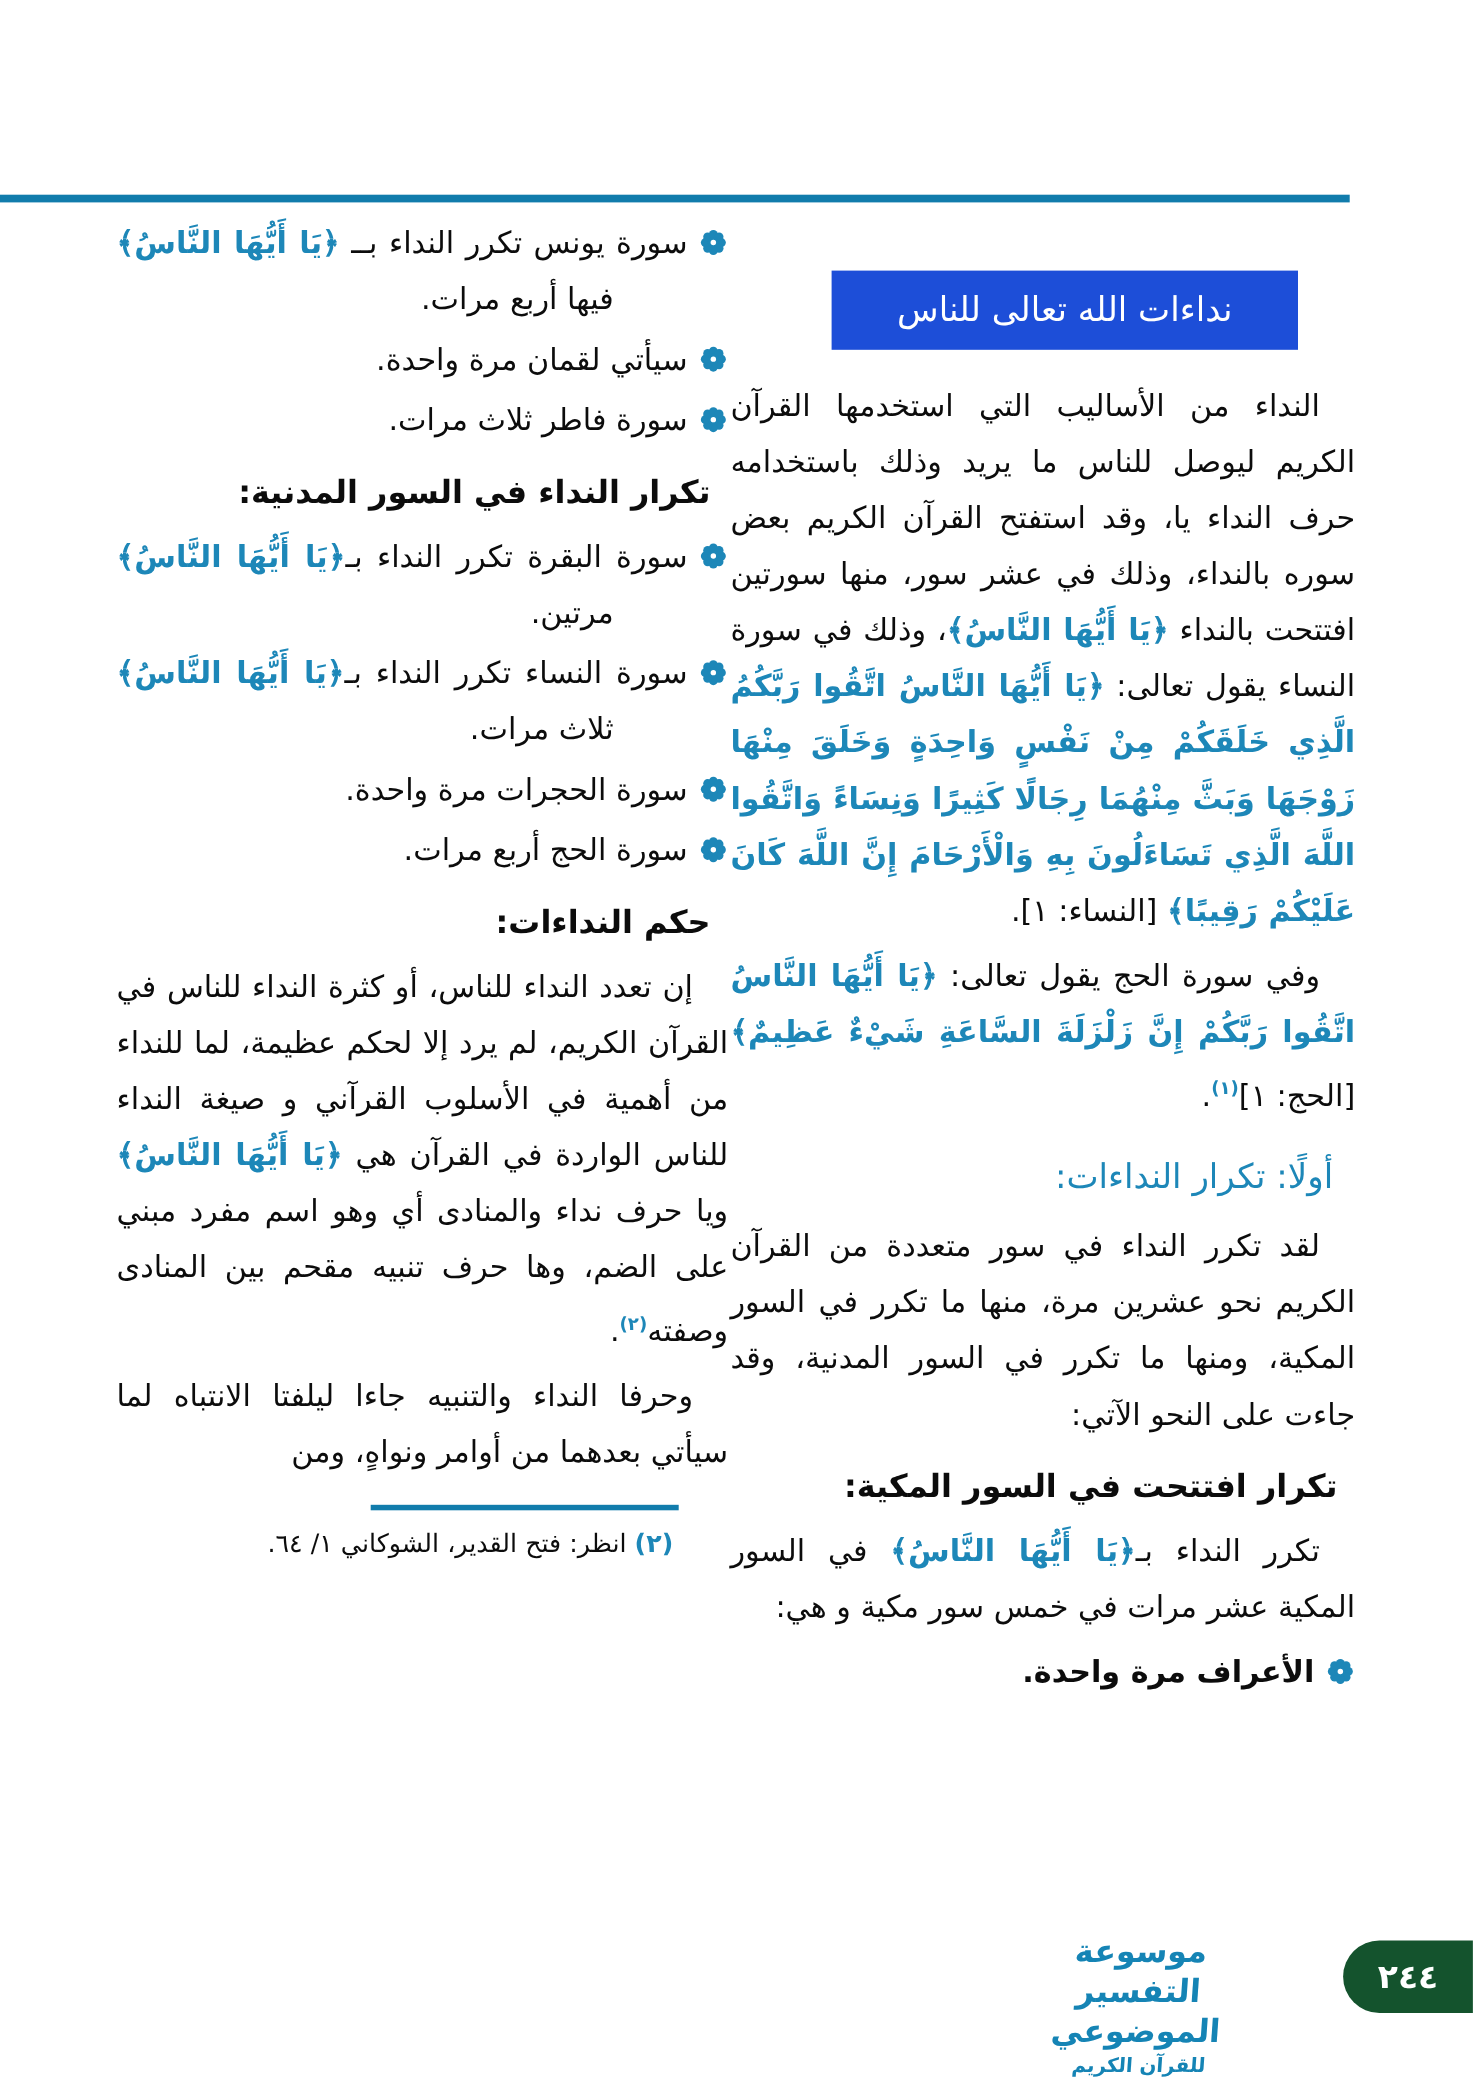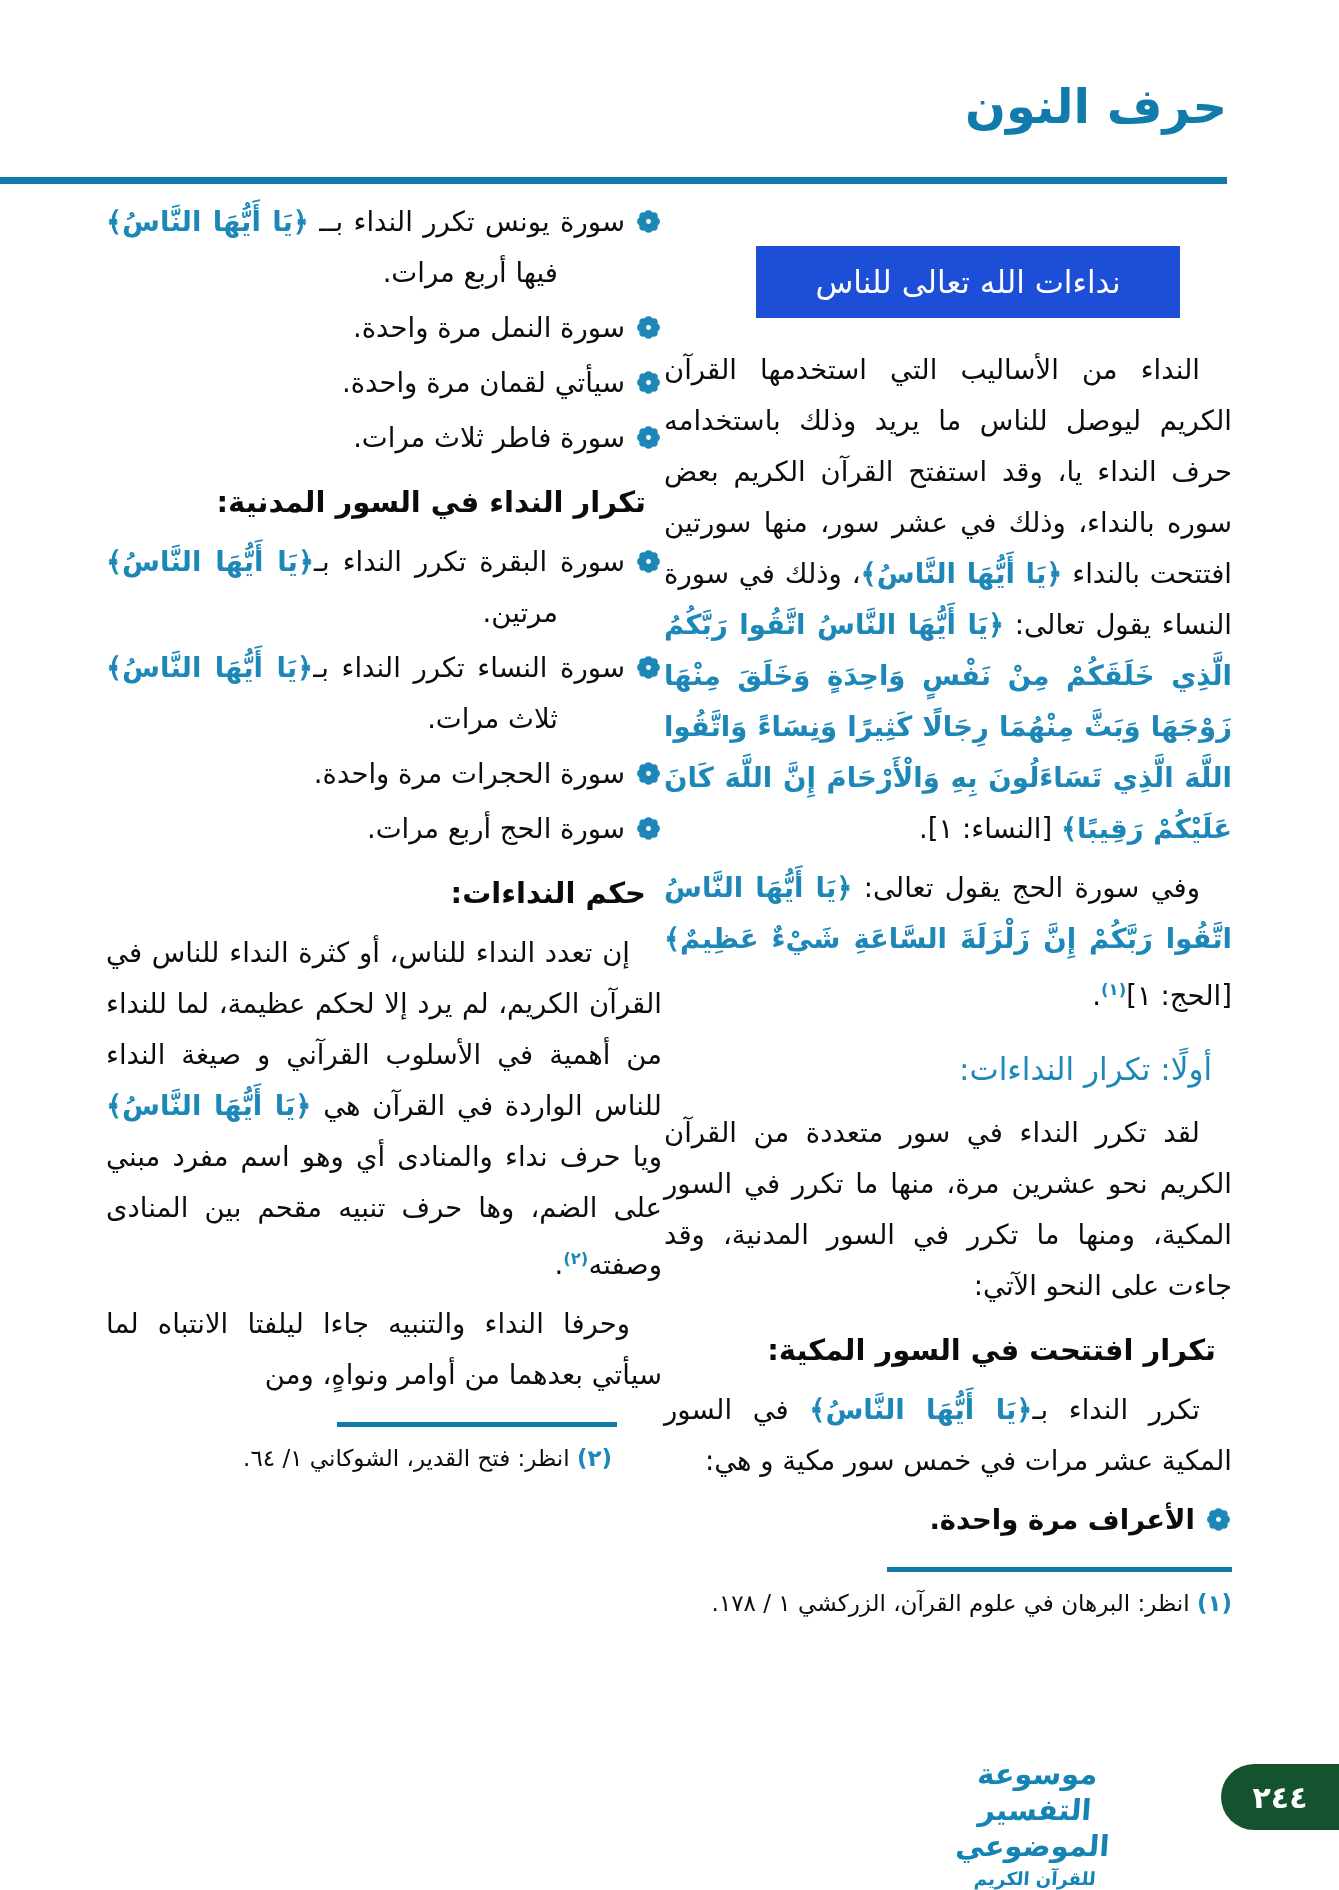--- a/index.html
+++ b/index.html
@@ -72,21 +72,20 @@
     color:#ffffff;font-size:30px;font-weight:bold;
     display:flex;align-items:center;justify-content:center;
     letter-spacing:5px;direction:rtl;
   }
 </style>
 </head>
 <body>
 
 <div class="page">
 
-  <div class="chapter-title">حرف النون</div>
   <div class="header-rule"></div>
 
   <div class="col col-right">
     <div class="title-box">
       <span>نداءات الله تعالى للناس</span>
     </div>
     <div>
         <p class="blk-para"><span><span class="seg-b">النداء من الأساليب التي استخدمها القرآن الكريم ليوصل للناس ما يريد وذلك باستخدامه حرف النداء يا، وقد استفتح القرآن الكريم بعض سوره بالنداء، وذلك في عشر سور، منها سورتين افتتحت بالنداء </span><span class="seg-q">﴿يَا أَيُّهَا النَّاسُ﴾</span><span class="seg-b">، وذلك في سورة النساء يقول تعالى: </span><span class="seg-q">﴿يَا أَيُّهَا النَّاسُ اتَّقُوا رَبَّكُمُ الَّذِي خَلَقَكُمْ مِنْ نَفْسٍ وَاحِدَةٍ وَخَلَقَ مِنْهَا زَوْجَهَا وَبَثَّ مِنْهُمَا رِجَالًا كَثِيرًا وَنِسَاءً وَاتَّقُوا اللَّهَ الَّذِي تَسَاءَلُونَ بِهِ وَالْأَرْحَامَ إِنَّ اللَّهَ كَانَ عَلَيْكُمْ رَقِيبًا﴾</span><span class="seg-b"> [النساء: ١].</span></span></p>
         <p class="blk-para"><span><span class="seg-b">وفي سورة الحج يقول تعالى: </span><span class="seg-q">﴿يَا أَيُّهَا النَّاسُ اتَّقُوا رَبَّكُمْ إِنَّ زَلْزَلَةَ السَّاعَةِ شَيْءٌ عَظِيمٌ﴾</span><span class="seg-b"> [الحج: ١]</span><span class="seg-sup">(١)</span><span class="seg-b">.</span></span></p>
         <h3 class="blk-heading_blue"><span><span class="seg-hb">أولًا: تكرار النداءات:</span></span></h3>
@@ -99,52 +98,36 @@
             <circle cx="12.00" cy="18.50" r="3.6" fill="#1d87b8"></circle>
             <circle cx="7.40" cy="16.60" r="3.6" fill="#1d87b8"></circle>
             <circle cx="5.50" cy="12.00" r="3.6" fill="#1d87b8"></circle>
             <circle cx="7.40" cy="7.40" r="3.6" fill="#1d87b8"></circle>
             <circle cx="12.00" cy="5.50" r="3.6" fill="#1d87b8"></circle>
             <circle cx="16.60" cy="7.40" r="3.6" fill="#1d87b8"></circle>
             <circle cx="12" cy="12" r="4.5" fill="#1d87b8"></circle>
             <circle cx="12" cy="12" r="2.2" fill="#ffffff"></circle>
           </svg><span><span class="seg-bb">الأعراف مرة واحدة.</span></span></div>
       </div>
-    <div class="footnote-area">
-      <div class="footnote-rule"></div>
-      <p class="footnote"><span class="fn-marker">(١)</span> <span>انظر: البرهان في علوم القرآن، الزركشي ١ / ١٧٨.</span></p>
-    </div>
   </div>
 
   <div class="col col-left">
     <div>
         <div class="blk-bullet"><svg viewBox="0 0 24 24" class="flower">
             <circle cx="18.50" cy="12.00" r="3.6" fill="#1d87b8"></circle>
             <circle cx="16.60" cy="16.60" r="3.6" fill="#1d87b8"></circle>
             <circle cx="12.00" cy="18.50" r="3.6" fill="#1d87b8"></circle>
             <circle cx="7.40" cy="16.60" r="3.6" fill="#1d87b8"></circle>
             <circle cx="5.50" cy="12.00" r="3.6" fill="#1d87b8"></circle>
             <circle cx="7.40" cy="7.40" r="3.6" fill="#1d87b8"></circle>
             <circle cx="12.00" cy="5.50" r="3.6" fill="#1d87b8"></circle>
             <circle cx="16.60" cy="7.40" r="3.6" fill="#1d87b8"></circle>
             <circle cx="12" cy="12" r="4.5" fill="#1d87b8"></circle>
             <circle cx="12" cy="12" r="2.2" fill="#ffffff"></circle>
           </svg><span><span class="seg-b">سورة يونس تكرر النداء بــ </span><span class="seg-q">﴿يَا أَيُّهَا النَّاسُ﴾</span><span class="seg-b"> فيها أربع مرات.</span></span></div>
-        <div class="blk-bullet"><svg viewBox="0 0 24 24" class="flower">
-            <circle cx="18.50" cy="12.00" r="3.6" fill="#1d87b8"></circle>
-            <circle cx="16.60" cy="16.60" r="3.6" fill="#1d87b8"></circle>
-            <circle cx="12.00" cy="18.50" r="3.6" fill="#1d87b8"></circle>
-            <circle cx="7.40" cy="16.60" r="3.6" fill="#1d87b8"></circle>
-            <circle cx="5.50" cy="12.00" r="3.6" fill="#1d87b8"></circle>
-            <circle cx="7.40" cy="7.40" r="3.6" fill="#1d87b8"></circle>
-            <circle cx="12.00" cy="5.50" r="3.6" fill="#1d87b8"></circle>
-            <circle cx="16.60" cy="7.40" r="3.6" fill="#1d87b8"></circle>
-            <circle cx="12" cy="12" r="4.5" fill="#1d87b8"></circle>
-            <circle cx="12" cy="12" r="2.2" fill="#ffffff"></circle>
-          </svg><span><span class="seg-b">سورة النمل مرة واحدة.</span></span></div>
         <div class="blk-bullet"><svg viewBox="0 0 24 24" class="flower">
             <circle cx="18.50" cy="12.00" r="3.6" fill="#1d87b8"></circle>
             <circle cx="16.60" cy="16.60" r="3.6" fill="#1d87b8"></circle>
             <circle cx="12.00" cy="18.50" r="3.6" fill="#1d87b8"></circle>
             <circle cx="7.40" cy="16.60" r="3.6" fill="#1d87b8"></circle>
             <circle cx="5.50" cy="12.00" r="3.6" fill="#1d87b8"></circle>
             <circle cx="7.40" cy="7.40" r="3.6" fill="#1d87b8"></circle>
             <circle cx="12.00" cy="5.50" r="3.6" fill="#1d87b8"></circle>
             <circle cx="16.60" cy="7.40" r="3.6" fill="#1d87b8"></circle>
             <circle cx="12" cy="12" r="4.5" fill="#1d87b8"></circle>

